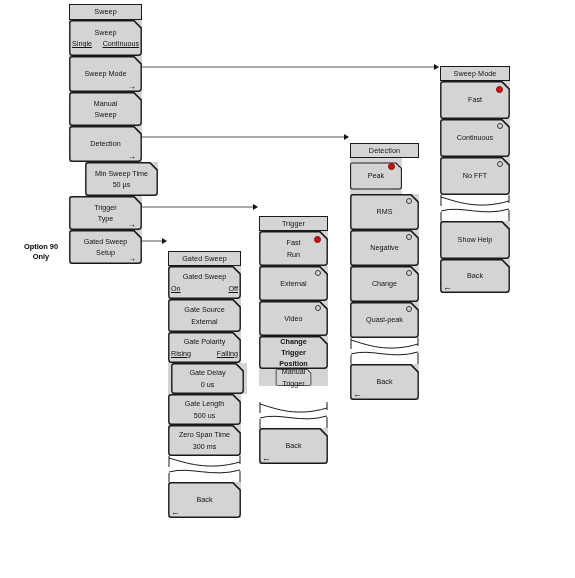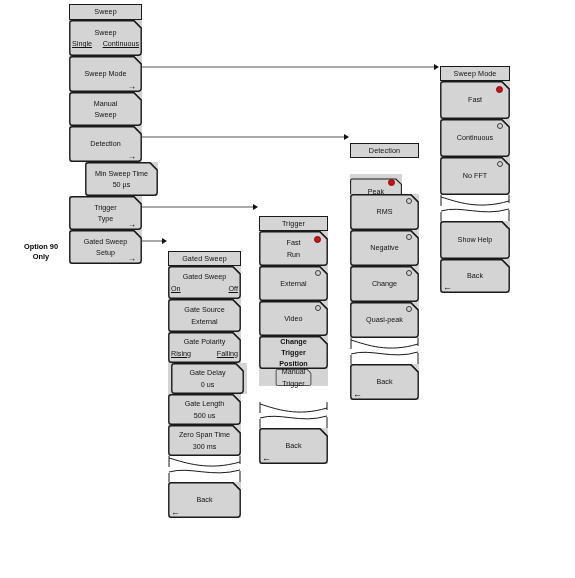--- a/index.html
+++ b/index.html
@@ -338,21 +338,21 @@
       <path d="M 61 0.8 L 68.2 8" fill="none" stroke="#1a1a1a" stroke-width="1.1"></path>
     </svg>
         <div class="inner">
           <span class="line">Back</span>
         </div>
         <span class="backarrow">←</span>
       </div>
     </div>
     <div class="menu-col" style="left: 350px; top: 143px; width: 69px; height: 257px;">
       <div class="menu-header" style="width: 69px; height: 15px;">Detection</div>
-      <div class="menu-item" style="position: absolute; left: 0px; top: 15px; width: 52px; height: 36px; margin-top: 16px;">
+      <div class="menu-item" style="position: absolute; left: 0px; top: 15px; width: 52px; height: 36px;">
         <svg class="shape" width="69" height="36" viewBox="0 0 69 36">
       <path d="M 3 0.8 L 61 0.8 L 68.2 8 L 68.2 32.2 Q 68.2 35.2 65.2 35.2 L 3 35.2 Q 0.8 35.2 0.8 32.2 L 0.8 3 Q 0.8 0.8 3 0.8 Z" fill="#d4d4d4" stroke="#1a1a1a" stroke-width="1.4"></path>
       <path d="M 61 0.8 L 68.2 8" fill="none" stroke="#1a1a1a" stroke-width="1.1"></path>
     </svg>
         <div class="inner">
           <span class="line">Peak</span>
         </div>
         <span class="dot-on" style="right: 7px; top: 5px;"></span>
       </div>
       <div class="menu-item" style="position: absolute; left: 0px; top: 51px; width: 69px; height: 36px;">

